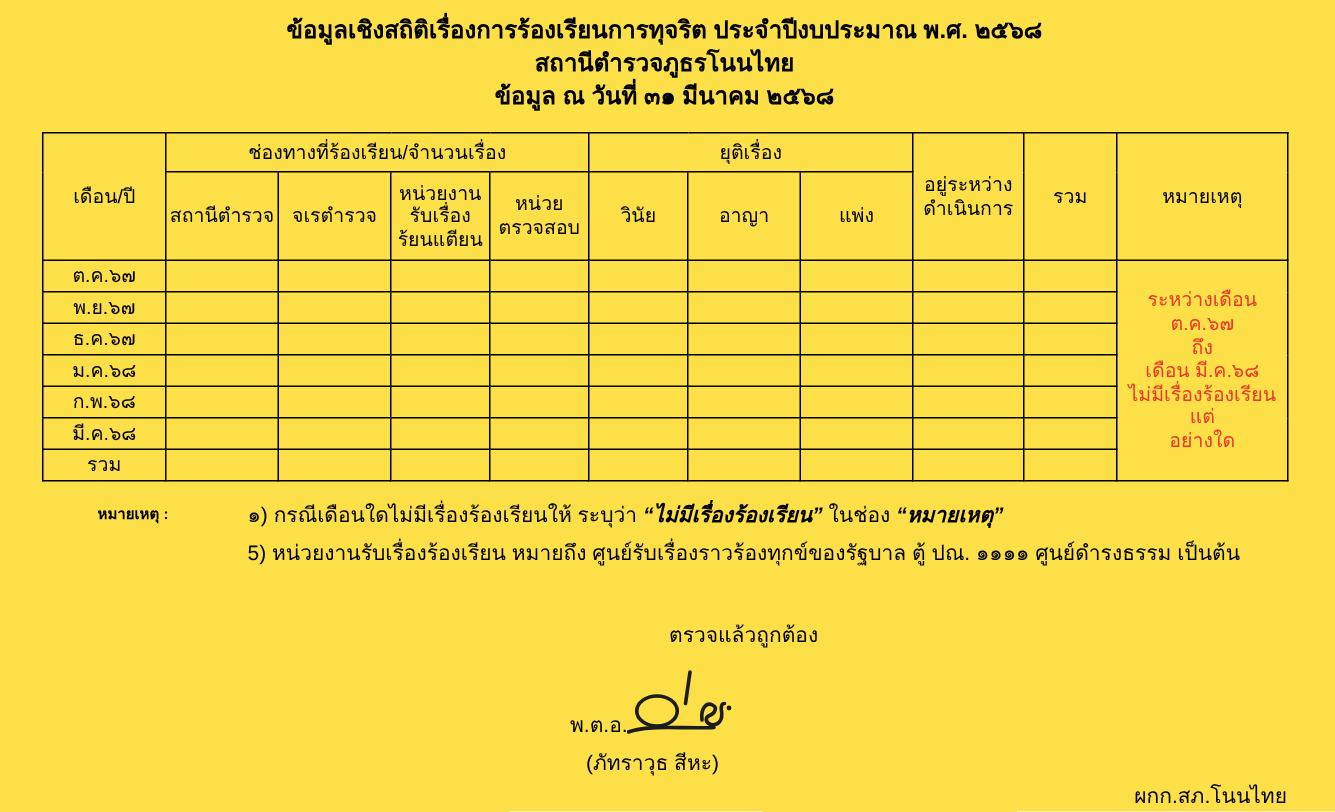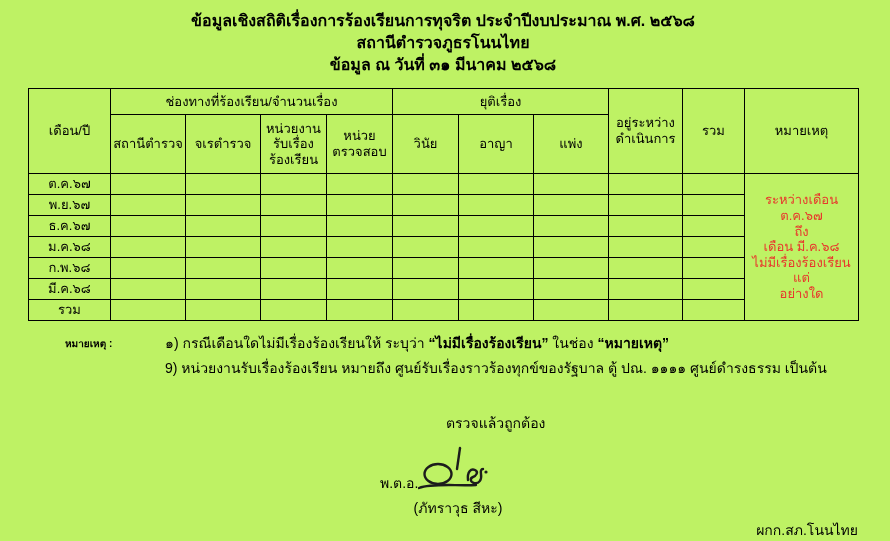--- a/index.html
+++ b/index.html
@@ -1,17 +1,17 @@
 <!DOCTYPE html>
 <html><head>
 <meta charset="utf-8">
 <style>
   html,body{margin:0;padding:0;background:#ffffff;}
   .page{
-    position:relative;width:890px;height:541px;background:#bef264;overflow:hidden;
+    position:relative;width:890px;height:541px;background:#fde047;overflow:hidden;
     font-family:"Liberation Sans","DejaVu Sans",sans-serif;color:#000;
   }
   
   .titles{position:absolute;left:28px;top:10px;width:830px;text-align:center;}
   .title-line{font-weight:bold;font-size:16px;line-height:22px;}
   
   table.report{
     position:absolute;left:28px;top:88px;width:830px;
     border-collapse:collapse;table-layout:fixed;
   }
@@ -23,26 +23,26 @@
   tr.h2 td{height:58px;}
   tr.datarow td{height:20px;}
   .pre{white-space:pre-line;}
   td.remark-cell{
     color:#e8382c;font-size:13px;line-height:23px;vertical-align:middle;padding:0 4px;
   }
   
   .notes-label{position:absolute;left:65px;top:331px;font-size:10px;font-weight:bold;line-height:25px;}
   .notes{position:absolute;left:165px;top:331px;width:680px;font-size:14px;}
   .note-line{line-height:25px;white-space:nowrap;}
-  .note-line b{font-weight:bold;}
+  .note-line b{font-weight:bold;font-style:italic;}
   
   .verified{position:absolute;left:418px;top:412px;font-size:14px;margin-left:28px;}
   .sig-svg{position:absolute;left:418px;top:442px;}
   .rank{position:absolute;left:380px;top:472px;font-size:14px;}
-  .sig-name{position:absolute;left:43px;top:497px;width:830px;text-align:center;font-size:14px;}
+  .sig-name{position:absolute;left:20px;top:497px;width:830px;text-align:center;font-size:14px;}
   .sig-pos{position:absolute;left:28px;top:519px;width:830px;text-align:right;font-size:14px;}
 </style>
 </head>
 <body>
 
 <div class="page">
 
   <div class="titles">
     <div class="title-line">ข้อมูลเชิงสถิติเรื่องการร้องเรียนการทุจริต ประจำปีงบประมาณ พ.ศ. ๒๕๖๘</div>
     <div class="title-line">สถานีตำรวจภูธรโนนไทย</div>
@@ -71,21 +71,21 @@
       <td rowspan="2" class="pre">อยู่ระหว่าง
 ดำเนินการ</td>
       <td rowspan="2">รวม</td>
       <td rowspan="2">หมายเหตุ</td>
     </tr>
     <tr class="h2">
       <td>สถานีตำรวจ</td>
       <td>จเรตำรวจ</td>
       <td class="pre">หน่วยงาน
 รับเรื่อง
-ร้องเรียน</td>
+ร้ยนแตียน</td>
       <td class="pre">หน่วย
 ตรวจสอบ</td>
       <td>วินัย</td>
       <td>อาญา</td>
       <td>แพ่ง</td>
     </tr>
 
     <tr class="datarow">
       <td>ต.ค.๖๗</td>
       <td></td>
@@ -176,21 +176,21 @@
           <td></td>
           <td></td>
           <td></td>
     </tr>
   </tbody>
     </table>
 
   <div class="notes-label">หมายเหตุ :</div>
   <div class="notes">
     <div class="note-line"><span>๑) กรณีเดือนใดไม่มีเรื่องร้องเรียนให้ ระบุว่า </span><b>“ไม่มีเรื่องร้องเรียน”</b><span>  ในช่อง </span><b>“หมายเหตุ”</b></div>
-    <div class="note-line">9) หน่วยงานรับเรื่องร้องเรียน หมายถึง ศูนย์รับเรื่องราวร้องทุกข์ของรัฐบาล ตู้ ปณ. ๑๑๑๑ ศูนย์ดำรงธรรม เป็นต้น</div>
+    <div class="note-line">5) หน่วยงานรับเรื่องร้องเรียน หมายถึง ศูนย์รับเรื่องราวร้องทุกข์ของรัฐบาล ตู้ ปณ. ๑๑๑๑ ศูนย์ดำรงธรรม เป็นต้น</div>
   </div>
 
   <div class="verified">ตรวจแล้วถูกต้อง</div>
 
   <svg class="sig-svg" width="70" height="52" viewBox="0 0 70 52">
     <g fill="none" stroke="#1c1c1c" stroke-width="2.4" stroke-linecap="round">
       <ellipse cx="20" cy="32" rx="13.5" ry="10"></ellipse>
       <path d="M42 6 C 41 13, 40 20, 39 27"></path>
       <path d="M1 46 C 14 41, 38 44, 58 43"></path>
       <path d="M50 38 C 49 30, 53 26, 57 28 C 61 30, 58 34, 55 35 C 52 36, 52 40, 56 41 C 61 42, 64 38, 63 32 C 62.5 29, 63 27, 65 27"></path>

